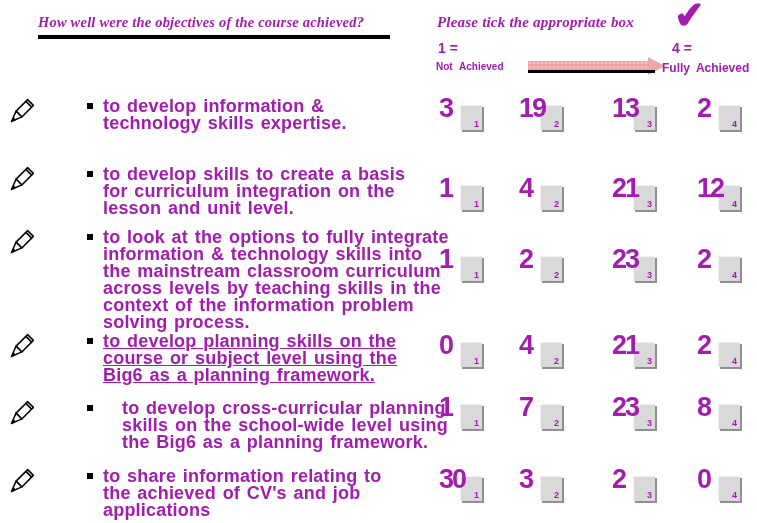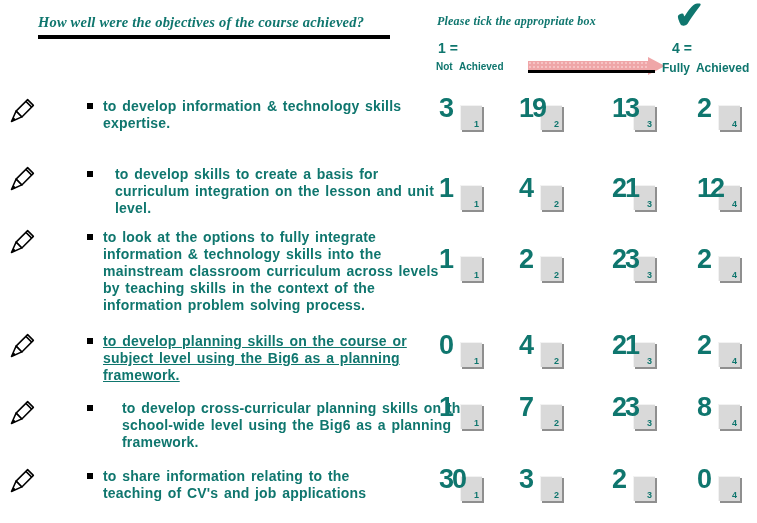--- a/index.html
+++ b/index.html
@@ -1,49 +1,49 @@
 <!DOCTYPE html>
 <html><head>
 <meta charset="utf-8">
 <style>
   html,body{margin:0;padding:0;background:#fff;}
   #page{position:relative;width:757px;height:523px;background:#ffffff;overflow:hidden;
-        font-family:"Liberation Sans",sans-serif;color:#0f766e;}
+        font-family:"Liberation Sans",sans-serif;color:#a21caf;}
 
   
   .q-title{position:absolute;left:38px;top:14px;width:370px;
            font-family:"Liberation Serif",serif;font-style:italic;font-weight:bold;
            font-size:14.5px;letter-spacing:.2px;}
   .q-underline{position:absolute;left:38px;top:35px;width:352px;height:4px;background:#000;}
   .tick-title{position:absolute;left:437px;top:14px;width:250px;
               font-family:"Liberation Serif",serif;font-style:italic;font-weight:bold;
-              font-size:12px;letter-spacing:.2px;}
+              font-size:15px;letter-spacing:.2px;}
   .checkmark{position:absolute;left:674px;top:-6px;font-size:37px;font-weight:bold;
              transform:rotate(-4deg);}
 
   
   .scale-low-val{position:absolute;left:438px;top:40px;font-size:14px;font-weight:bold;}
   .scale-low-lab{position:absolute;left:436px;top:61px;font-size:10px;font-weight:bold;word-spacing:4px;}
   .scale-high-val{position:absolute;left:672px;top:40px;font-size:14px;font-weight:bold;}
   .scale-high-lab{position:absolute;left:662px;top:61px;font-size:12px;font-weight:bold;word-spacing:3px;}
   .arrow{position:absolute;left:528px;top:57px;width:138px;height:22px;}
   .arrow .body{position:absolute;left:0;top:4px;width:121px;height:10px;background:#efa6a8;
                background-image:radial-gradient(#f6c3c5 1px,transparent 1.2px);background-size:4px 4px;}
   .arrow .head{position:absolute;left:120px;top:0;width:0;height:0;
                border-left:17px solid #efa6a8;border-top:9px solid transparent;border-bottom:9px solid transparent;}
   .arrow .shadow{position:absolute;left:0;top:13px;width:127px;height:3px;background:#000;}
 
   
   .row{position:absolute;left:0;width:757px;}
   .pencil{position:absolute;left:8px;top:-3px;width:30px;height:30px;}
   .bullet{position:absolute;left:87px;top:5px;width:6px;height:6px;background:#000;}
-  .obj-text{position:absolute;left:103px;top:0;font-size:14px;font-weight:bold;
+  .obj-text{position:absolute;left:103px;top:0;font-size:18px;font-weight:bold;
             line-height:17px;letter-spacing:.2px;word-spacing:1.5px;}
   .r1{top:98px;}  .r1 .obj-text{width:310px;}
-  .r2{top:166px;} .r2 .obj-text{width:322px;margin-left:12px;}
+  .r2{top:166px;} .r2 .obj-text{width:322px;}
   .r3{top:229px;} .r3 .obj-text{width:347px;}
   .r4{top:333px;} .r4 .obj-text{width:332px;text-decoration:underline;}
   .r5{top:400px;} .r5 .obj-text{width:348px;margin-left:19px;}
   .r6{top:468px;} .r6 .obj-text{width:300px;}
 
   
   .nums{position:absolute;left:435px;top:0;width:322px;height:40px;}
   .r1 .nums{top:0px;} .r2 .nums{top:12px;} .r3 .nums{top:20px;}
   .r4 .nums{top:2px;} .r5 .nums{top:-3px;} .r6 .nums{top:1px;}
   .cell{position:absolute;top:0;width:52px;height:38px;}
@@ -273,21 +273,21 @@
   <div class="row r6">
     <svg class="pencil" viewBox="0 0 26 26">
       <g stroke="#000" stroke-width="1.3" stroke-linejoin="round" fill="#fff">
         <polygon points="7,14 17,4 22,9 12,19"></polygon>
           <polygon points="3,23 7,14 12,19"></polygon>
         <line x1="15.5" y1="5.5" x2="20.5" y2="10.5"></line>
         </g>
       <polygon points="3,23 4.8,19.2 6.8,21.2" fill="#000"></polygon>
     </svg>
     <div class="bullet"></div>
-    <div class="obj-text">to share information relating to the teaching of CV's and job applications</div>
+    <div class="obj-text">to share information relating to the achieved of CV's and job applications</div>
     <div class="nums">
       <span class="cell c1">
           <span class="tickbox">
             <span class="sub">1</span>
           </span>
           <span class="big">30</span>
         </span>
       <span class="cell c2">
           <span class="tickbox">
             <span class="sub">2</span>

